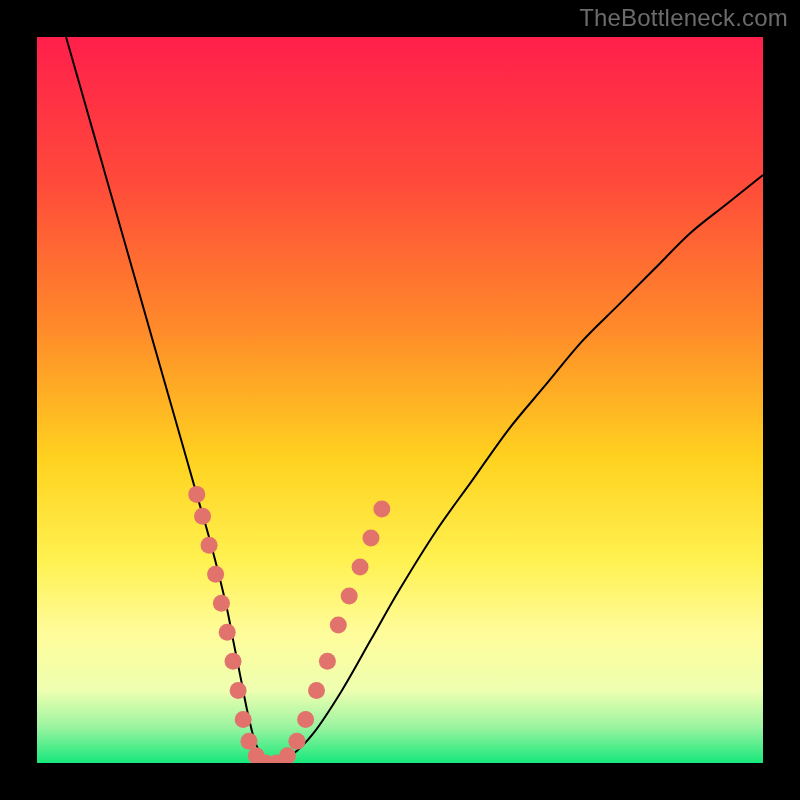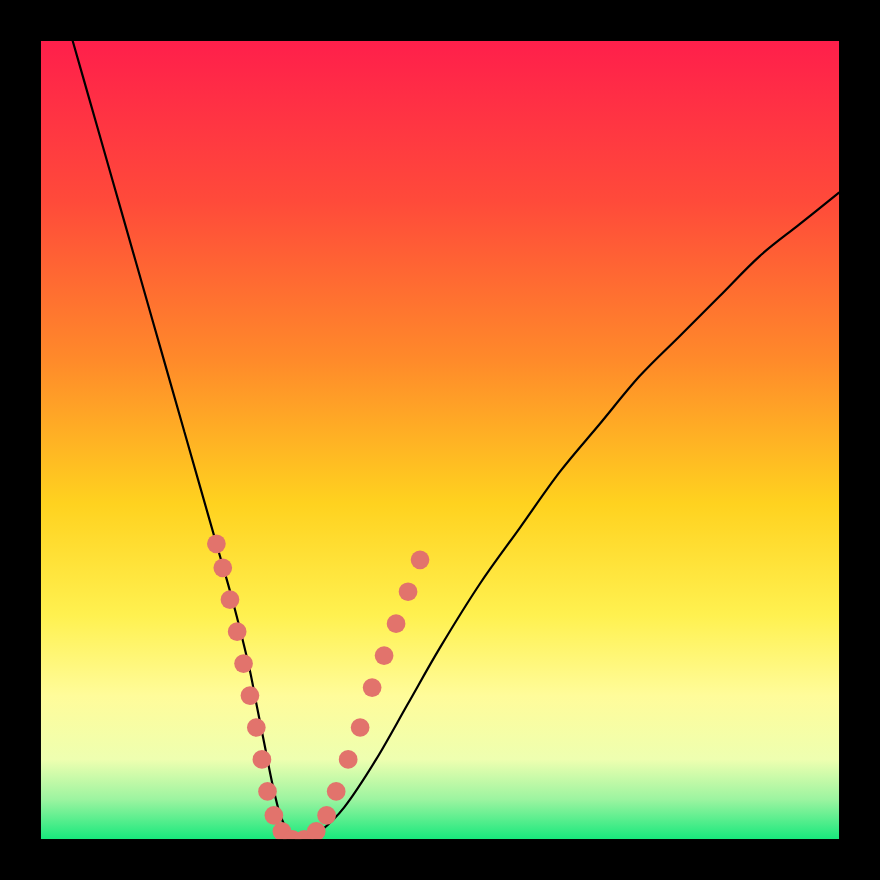--- a/index.html
+++ b/index.html
@@ -34,20 +34,21 @@
     letter-spacing: 0.2px;
     user-select: none;
   }
   svg { display: block; }
 </style>
 </head>
 <body>
 
 <div class="frame">
 
+  <div class="watermark">TheBottleneck.com</div>
 
   <div class="plot-area">
     <svg id="chart-svg" width="726" height="726" viewBox="0 0 726 726">
       <defs>
         <linearGradient id="bg-grad" x1="0" y1="0" x2="0" y2="1">
             <stop offset="0%" stop-color="#ff1f4b"></stop>
             <stop offset="20%" stop-color="#ff4a3a"></stop>
             <stop offset="40%" stop-color="#ff8a2a"></stop>
             <stop offset="57.99999999999999%" stop-color="#ffd21f"></stop>
             <stop offset="72%" stop-color="#fff150"></stop>

